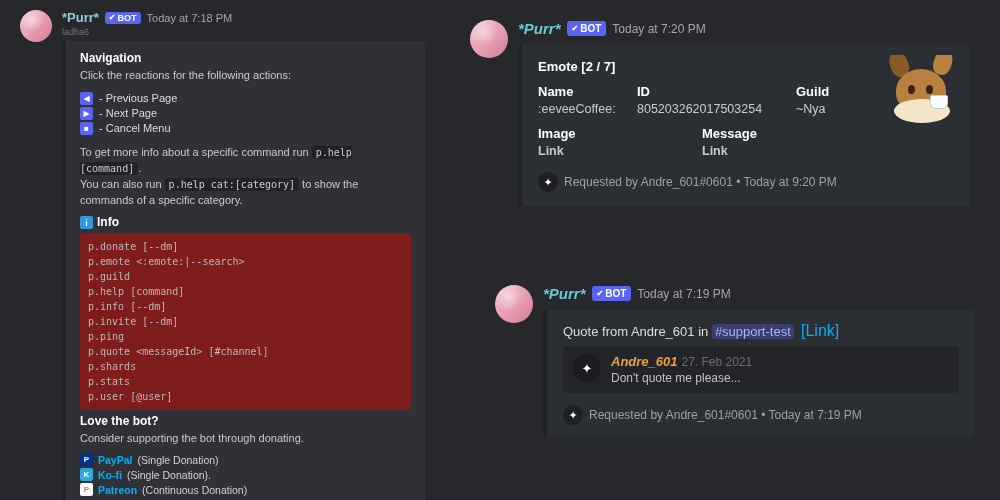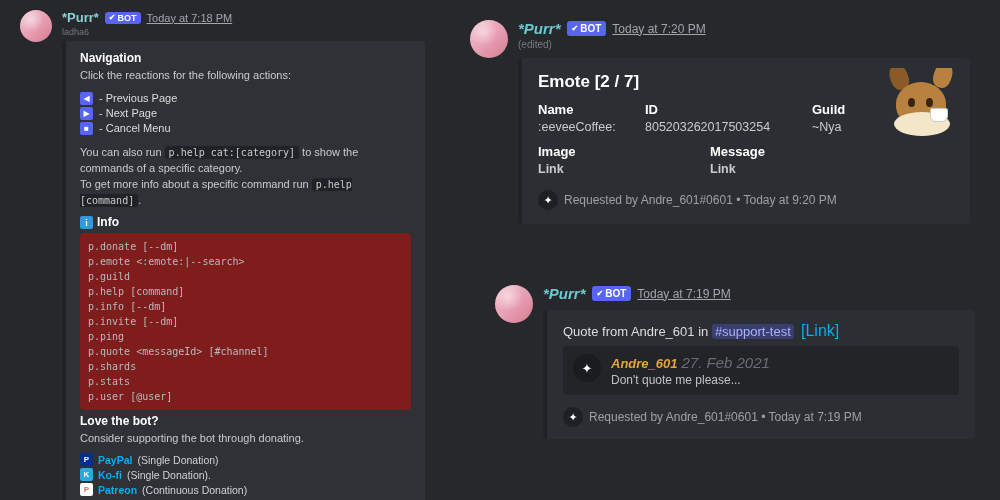--- a/index.html
+++ b/index.html
@@ -28,21 +28,21 @@
   background: radial-gradient(circle at 35% 30%, rgba(255,255,255,.5) 0%, transparent 40%);
 }
 .hdr { display: flex; align-items: center; gap: 6px; margin-bottom: 2px; flex-wrap: wrap; }
 .username { color: #8bd0d6; font-weight: 600; font-size: 13px; }
 .username-lg { color: #6bc9d1; font-weight: 700; font-size: 15px; font-style: italic; }
 .bot-tag {
   background: #5865f2; color: #fff; font-size: 9px; font-weight: 600;
   padding: 1px 4px; border-radius: 3px; display: inline-flex; align-items: center; gap: 2px;
 }
 .check { font-size: 8px; }
-.timestamp { color: #a3a6aa; font-size: 11px; text-decoration: underline; }
+.timestamp { color: #a3a6aa; font-size: 11px; }
 .edited { color: #777a7e; font-size: 10px; }
 .tiny { color: #72767d; font-size: 9px; margin-top: 1px; }
 .embed {
   background: #2f3136; border-left: 4px solid #202225; border-radius: 4px;
   padding: 10px 14px; margin-top: 4px;
 }
 .embed-dark { background: #2b2e33; border-left: 4px solid #202225; }
 .embed h4 { color: #fff; font-size: 12px; font-weight: 700; margin-bottom: 3px; }
 .embed p { font-size: 11px; line-height: 1.45; color: #c9cbce; }
 .reaction-row { display: flex; align-items: center; gap: 6px; margin: 2px 0; font-size: 11px; }
@@ -72,22 +72,22 @@
 .link { color: #00aff4; font-weight: bold; }
 .link-name { color: #d0d2d5; }
 .footer {
   display: flex; align-items: center; gap: 6px; font-size: 10px;
   color: #9ea0a4; margin-top: 8px;
 }
 .footer-icon {
   width: 16px; height: 16px; background: #1e2023; border-radius: 50%;
   display:inline-flex;align-items:center;justify-content:center;color:#fff;font-size:9px;
 }
-.embed-title-lg { color: #fff; font-size: 17px; font-weight: 700; margin-bottom: 10px; }
-.field-grid { display: flex; gap: 12px; align-items: center; }
+.embed-title-lg { color: #fff; font-size: 13px; font-weight: 700; margin-bottom: 10px; }
+.field-grid { display: flex; gap: 4px; align-items: center; }
 .field { flex: 1; }
 .field-label { color: #fff; font-size: 13px; font-weight: 700; margin-bottom: 3px; }
 .field-val { font-size: 12.5px; color: #c9cbce; }
 .thumb {
   position: absolute; right: 12px; top: 10px; width: 72px; height: 72px;
   border-radius: 4px; overflow:hidden;
 }
 .eevee{
   width:100%;height:100%;position:relative;background:transparent;
 }
@@ -106,21 +106,21 @@
 }
 .quote-inner {
   background: #222428; border-radius: 4px; padding: 8px 10px; margin-top: 6px;
   display: flex; gap: 10px; align-items: flex-start;
 }
 .quote-av {
   width: 28px; height: 28px; background: #1a1c1f; border-radius: 50%;
   display:inline-flex;align-items:center;justify-content:center;color:#fff;font-size:13px;
 }
 .quote-user { color: #e8a43c; font-weight: 600; font-size: 13px; font-style: italic; }
-.quote-date { color: #6a6d72; font-size: 15px; margin-left: 4px; font-style: italic; }
+.quote-date { color: #6a6d72; font-size: 12px; margin-left: 4px; }
 .quote-txt { color: #c0c2c6; font-size: 12px; margin-top: 2px; }
 #m1 { left: 20px; top: 10px; width: 405px; }
 #m2 { left: 470px; top: 20px; width: 500px; }
 #m3 { left: 495px; top: 285px; width: 480px; }
 .rel { position: relative; }
 </style>
 </head>
 <body>
 
 <div id="m1" class="msg">
@@ -145,22 +145,22 @@
         </div>
       <div class="reaction-row">
           <span class="reaction-sq">▶</span>
           <span>- Next Page</span>
         </div>
       <div class="reaction-row">
           <span class="reaction-sq">■</span>
           <span>- Cancel Menu</span>
         </div>
       <div style="height:8px"></div>
+      <p><span>To get more info about a specific command run </span><span class="code-inline">p.help [command]</span><span>.</span></p>
       <p><span>You can also run </span><span class="code-inline">p.help cat:[category]</span><span> to show the commands of a specific category.</span></p>
-      <p><span>To get more info about a specific command run </span><span class="code-inline">p.help [command]</span><span>.</span></p>
       <div style="height:6px"></div>
       <h4><span class="info-badge">i</span><span>Info</span></h4>
       <div class="code-block">p.donate [--dm]
 p.emote &lt;:emote:|--search&gt;
 p.guild
 p.help [command]
 p.info [--dm]
 p.invite [--dm]
 p.ping
 p.quote &lt;messageId&gt; [#channel]
@@ -194,21 +194,20 @@
   <div class="avatar" style="width:38px;height:38px"></div>
   <div style="flex:1">
     <div class="hdr">
       <span class="username-lg">*Purr*</span>
       <span class="bot-tag" style="font-size:10px;padding:2px 5px">
           <span class="check">✔</span>
           <span>BOT</span>
         </span>
       <span class="timestamp" style="font-size:12px">Today at 7:20 PM</span>
     </div>
-    <div class="edited">(edited)</div>
     <div class="embed embed-dark rel" style="padding:14px 16px;margin-top:8px">
       <div class="thumb">
         <div class="eevee">
           <div class="ear1"></div>
             <div class="ear2"></div>
           <div class="head"></div>
           <div class="eye"></div>
             <div class="eye2"></div>
           <div class="ruff"></div>
             <div class="cup"></div>

